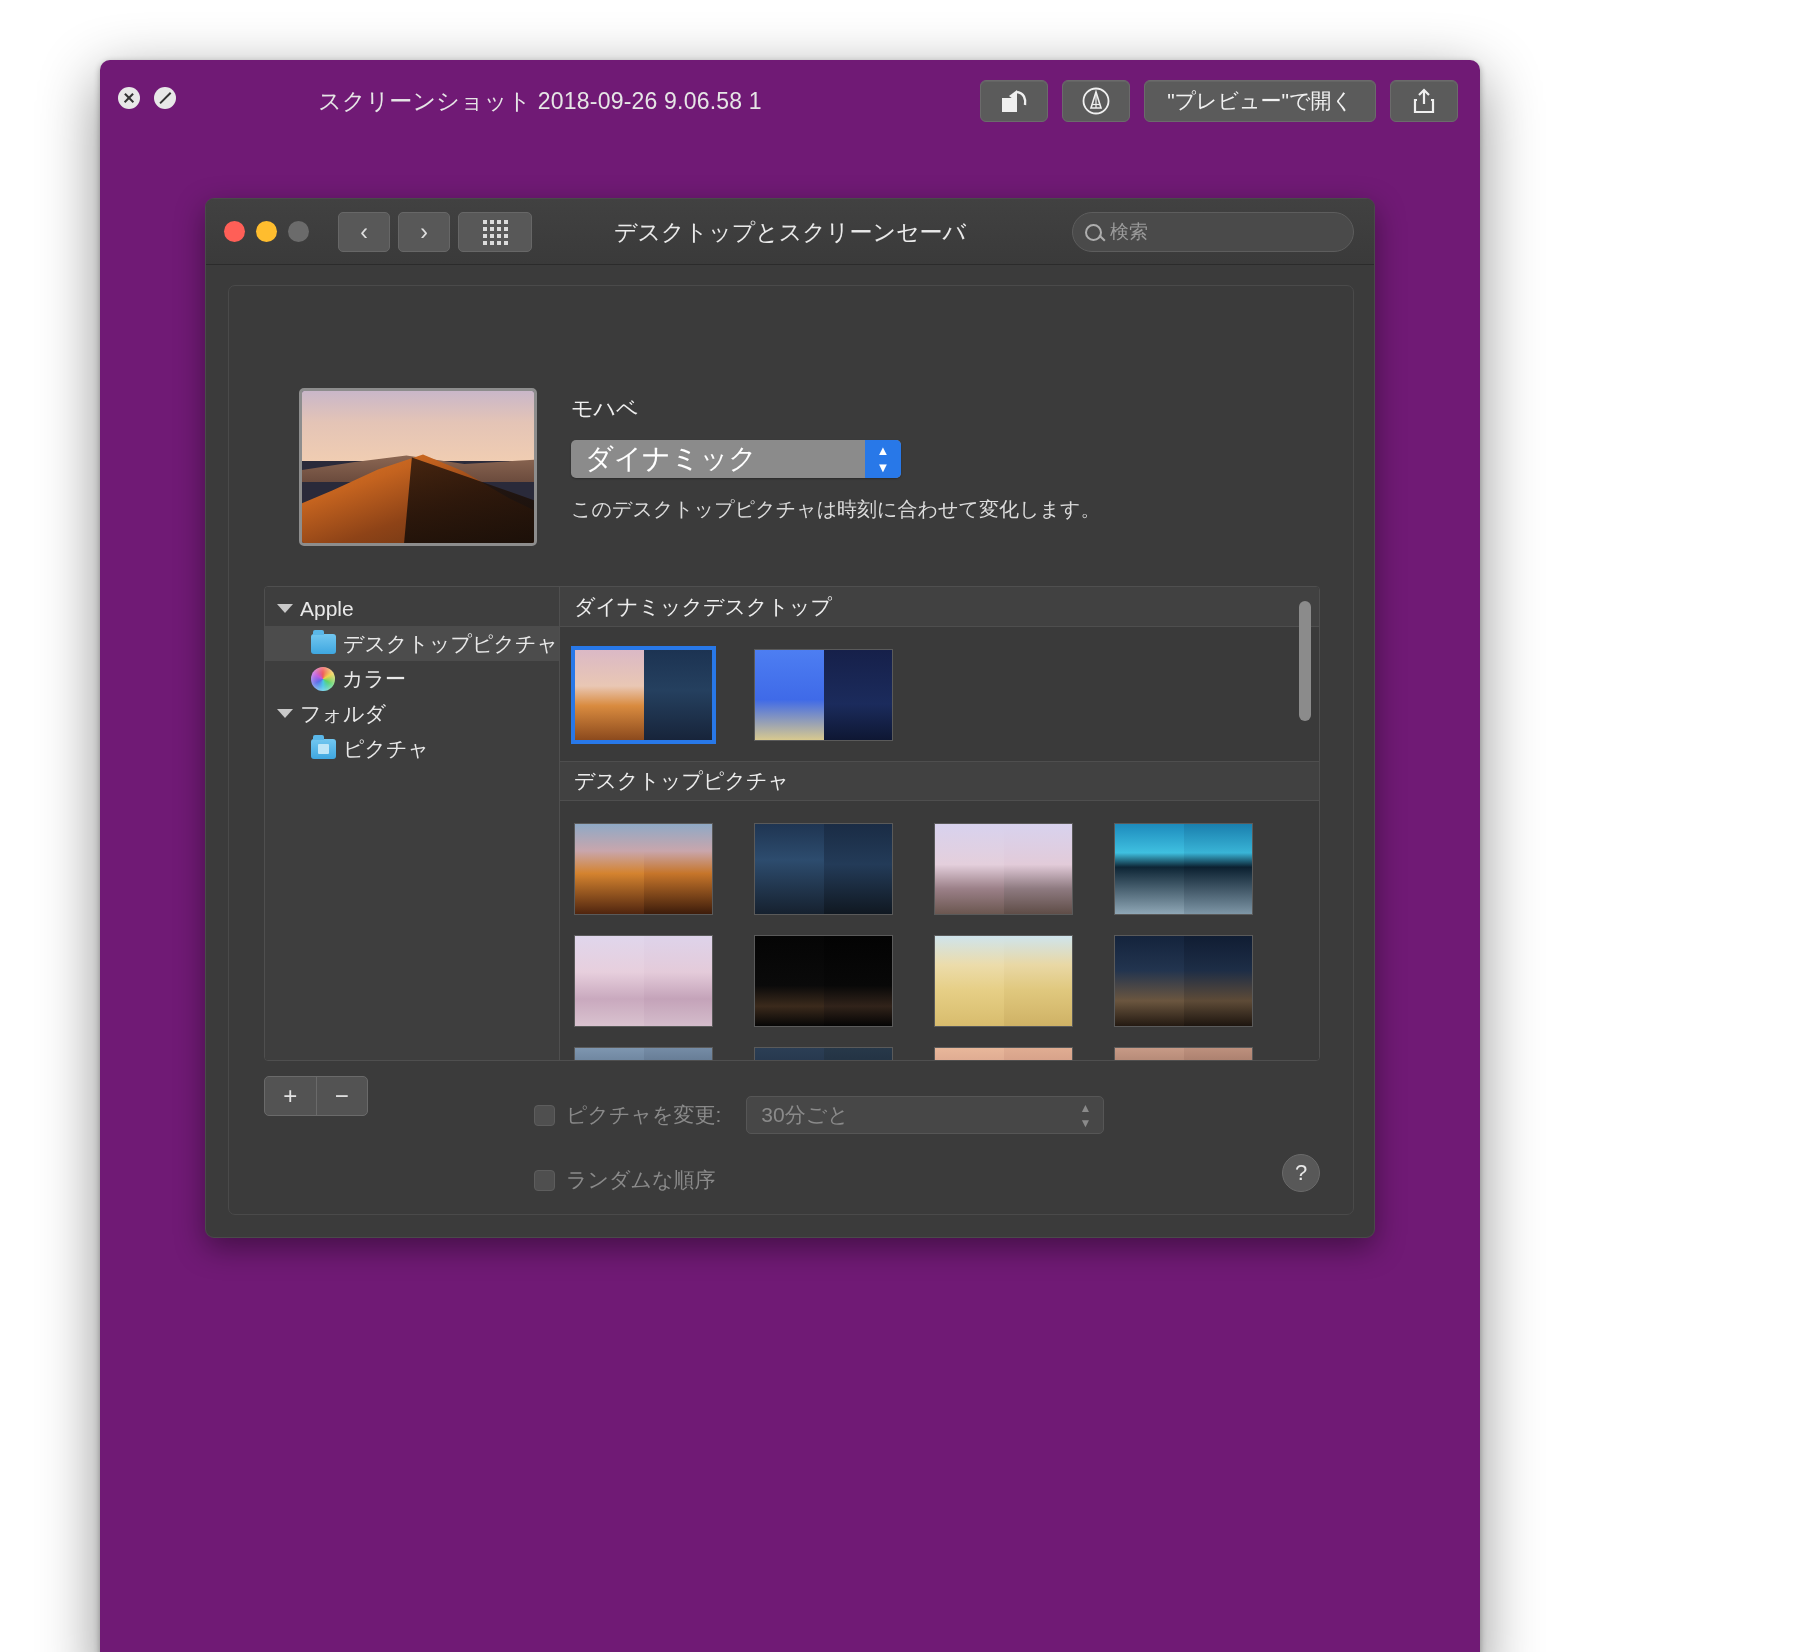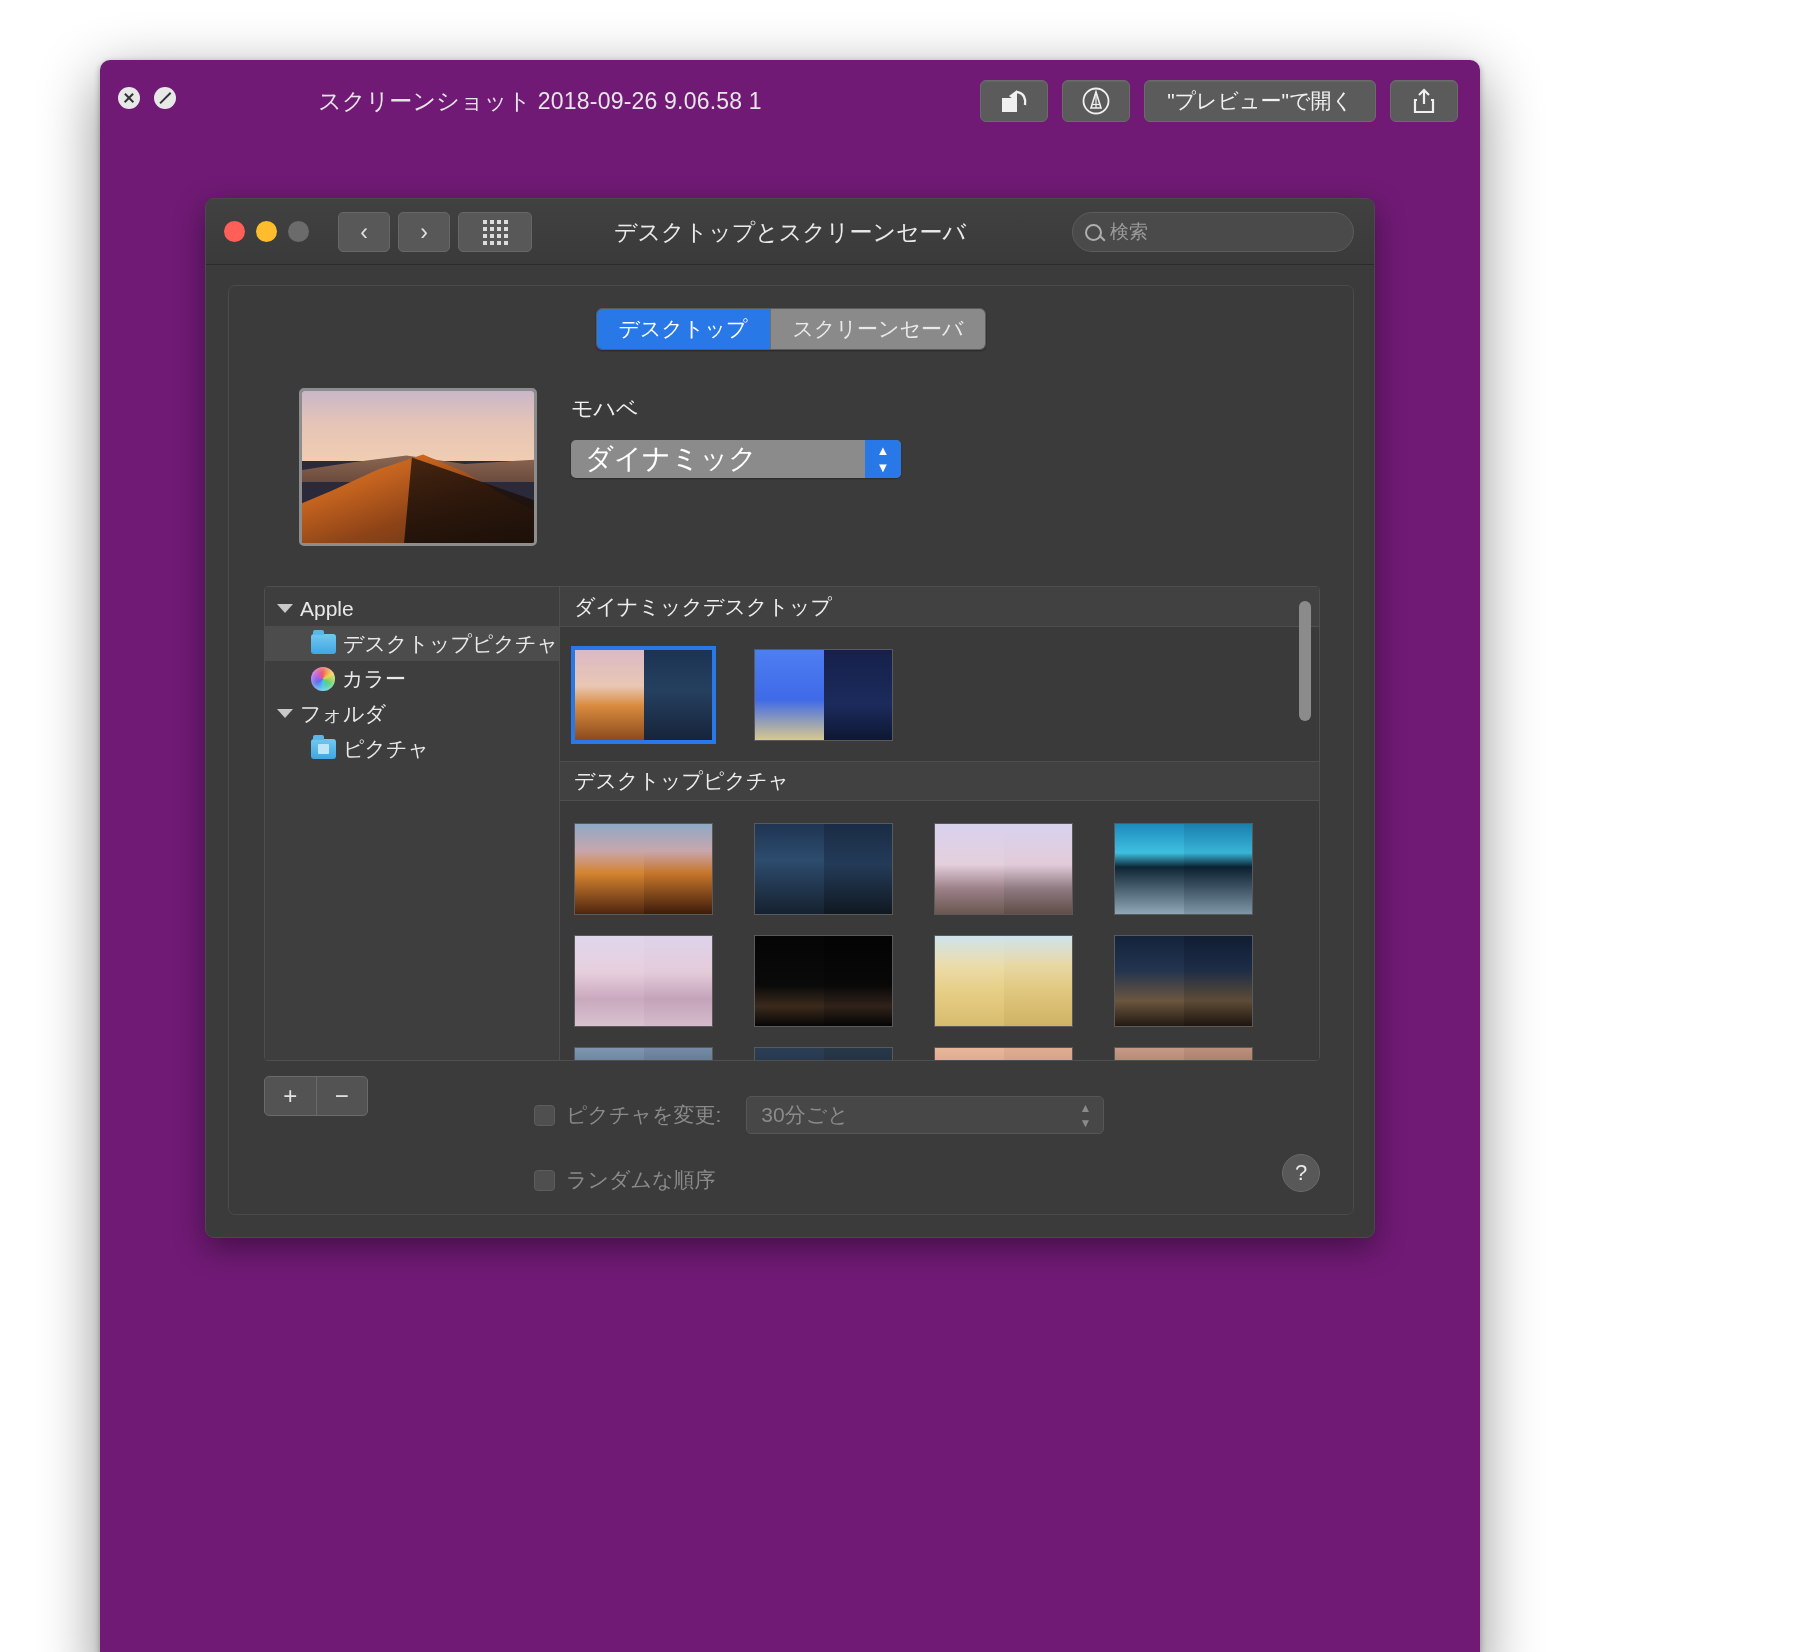--- a/index.html
+++ b/index.html
@@ -485,44 +485,39 @@
       <div id="sp-title">デスクトップとスクリーンセーバ</div>
 
       <div id="sp-search">
         <span class="search-glyph"></span>
         <span id="sp-search-text">検索</span>
       </div>
     </div>
 
     <div id="pane">
 
-      <div id="tabbar">
-        <div class="tabs">
-          <div class="tab active">デスクトップ</div>
-          <div class="tab">スクリーンセーバ</div>
-        </div>
-      </div>
 
       <div id="top-row">
         <div id="wall-preview">
           <div class="mojave-sky"></div>
           <div class="mojave-dune-far"></div>
           <div class="mojave-dune-main"></div>
           <div class="mojave-shadow"></div>
         </div>
 
         <div id="wall-meta">
           <div id="wall-name">モハベ</div>
           <div id="style-select">
             <span id="style-select-value">ダイナミック</span>
             <span class="stepper">
               <span>▲</span>
               <span>▼</span>
             </span>
           </div>
+          <div id="wall-desc">このデスクトップピクチャは時刻に合わせて変化します。</div>
         </div>
       </div>
 
       <div id="browser">
 
         <div id="source-list">
           <div class="sl-row group">
             <span class="disclosure"></span>
             <span>Apple</span>
           </div>

